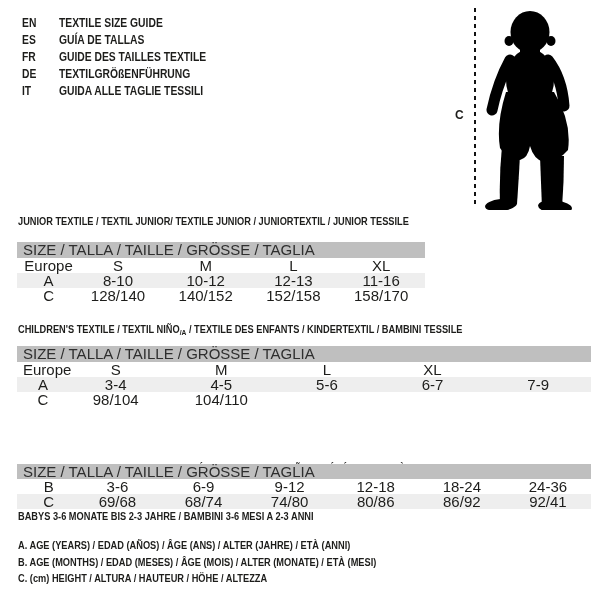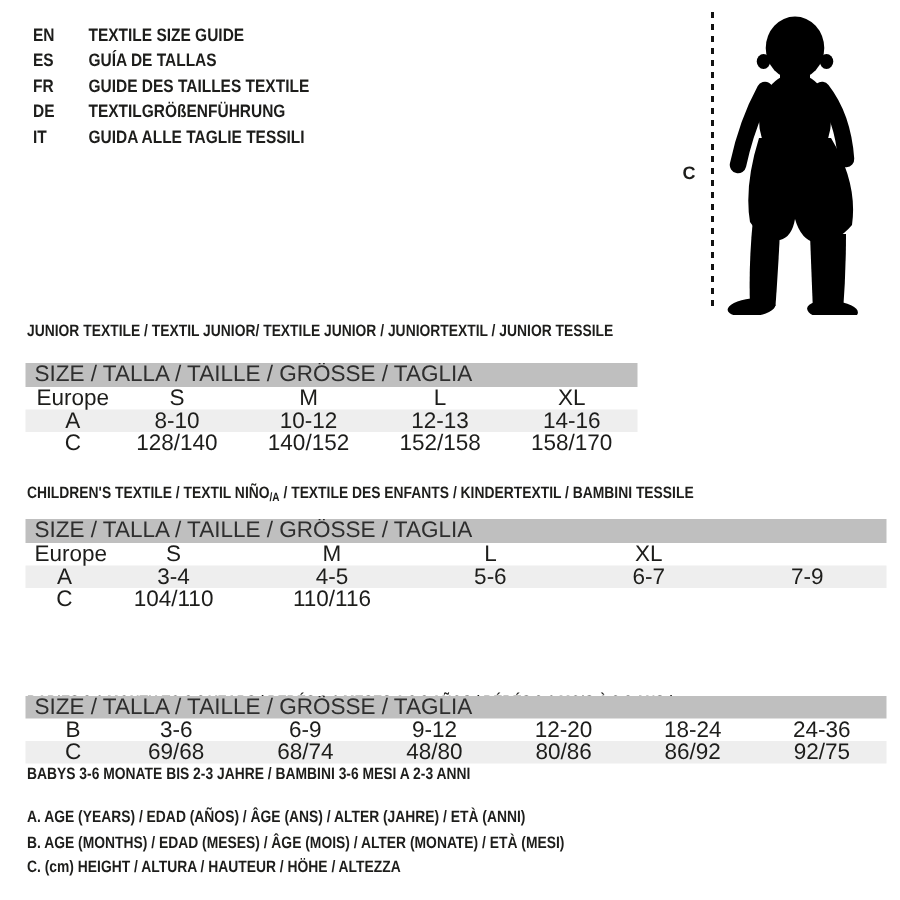--- a/index.html
+++ b/index.html
@@ -99,21 +99,21 @@
       <div class="cell data">S</div>
       <div class="cell data">M</div>
       <div class="cell data">L</div>
       <div class="cell data">XL</div>
     </div>
     <div class="trow shaded">
       <div class="cell first">A</div>
       <div class="cell data">8-10</div>
       <div class="cell data">10-12</div>
       <div class="cell data">12-13</div>
-      <div class="cell data">14-16</div>
+      <div class="cell data">11-16</div>
     </div>
     <div class="trow">
       <div class="cell first">C</div>
       <div class="cell data">128/140</div>
       <div class="cell data">140/152</div>
       <div class="cell data">152/158</div>
       <div class="cell data">158/170</div>
     </div>
   </div>
 
@@ -130,48 +130,48 @@
     <div class="trow shaded">
       <div class="cell first">A</div>
       <div class="cell data">3-4</div>
       <div class="cell data">4-5</div>
       <div class="cell data">5-6</div>
       <div class="cell data">6-7</div>
       <div class="cell data">7-9</div>
     </div>
     <div class="trow">
       <div class="cell first">C</div>
+      <div class="cell data">98/104</div>
       <div class="cell data">104/110</div>
-      <div class="cell data">110/116</div>
     </div>
   </div>
 
   <div class="sec-title" style="left:18px;top:428px">
     <div>BABIES 3-6 MONTH TO 2-3 YEARS / BEBÉS 3-6 MESES A 2-3 AÑOS / BÉBÉS 3-6 MOIS À 2-3 ANS /</div>
     <div>BABYS 3-6 MONATE BIS 2-3 JAHRE / BAMBINI 3-6 MESI A 2-3 ANNI</div>
   </div>
   <div class="sizetable babytable" style="left:17px;top:464px;width:574px">
     <div class="bar">SIZE / TALLA / TAILLE / GRÖSSE / TAGLIA</div>
     <div class="trow">
       <div class="cell first">B</div>
       <div class="cell data">3-6</div>
       <div class="cell data">6-9</div>
       <div class="cell data">9-12</div>
-      <div class="cell data">12-20</div>
+      <div class="cell data">12-18</div>
       <div class="cell data">18-24</div>
       <div class="cell data">24-36</div>
     </div>
     <div class="trow shaded">
       <div class="cell first">C</div>
       <div class="cell data">69/68</div>
       <div class="cell data">68/74</div>
-      <div class="cell data">48/80</div>
+      <div class="cell data">74/80</div>
       <div class="cell data">80/86</div>
       <div class="cell data">86/92</div>
-      <div class="cell data">92/75</div>
+      <div class="cell data">92/41</div>
     </div>
   </div>
 
   <div class="footnotes">
     <div class="fn">A. AGE (YEARS) / EDAD (AÑOS) / ÂGE (ANS) / ALTER (JAHRE) / ETÀ (ANNI)</div>
     <div class="fn">B. AGE (MONTHS) / EDAD (MESES) / ÂGE (MOIS) / ALTER (MONATE) / ETÀ (MESI)</div>
     <div class="fn">C. (cm) HEIGHT / ALTURA / HAUTEUR / HÖHE / ALTEZZA</div>
   </div>
 
 </div>

